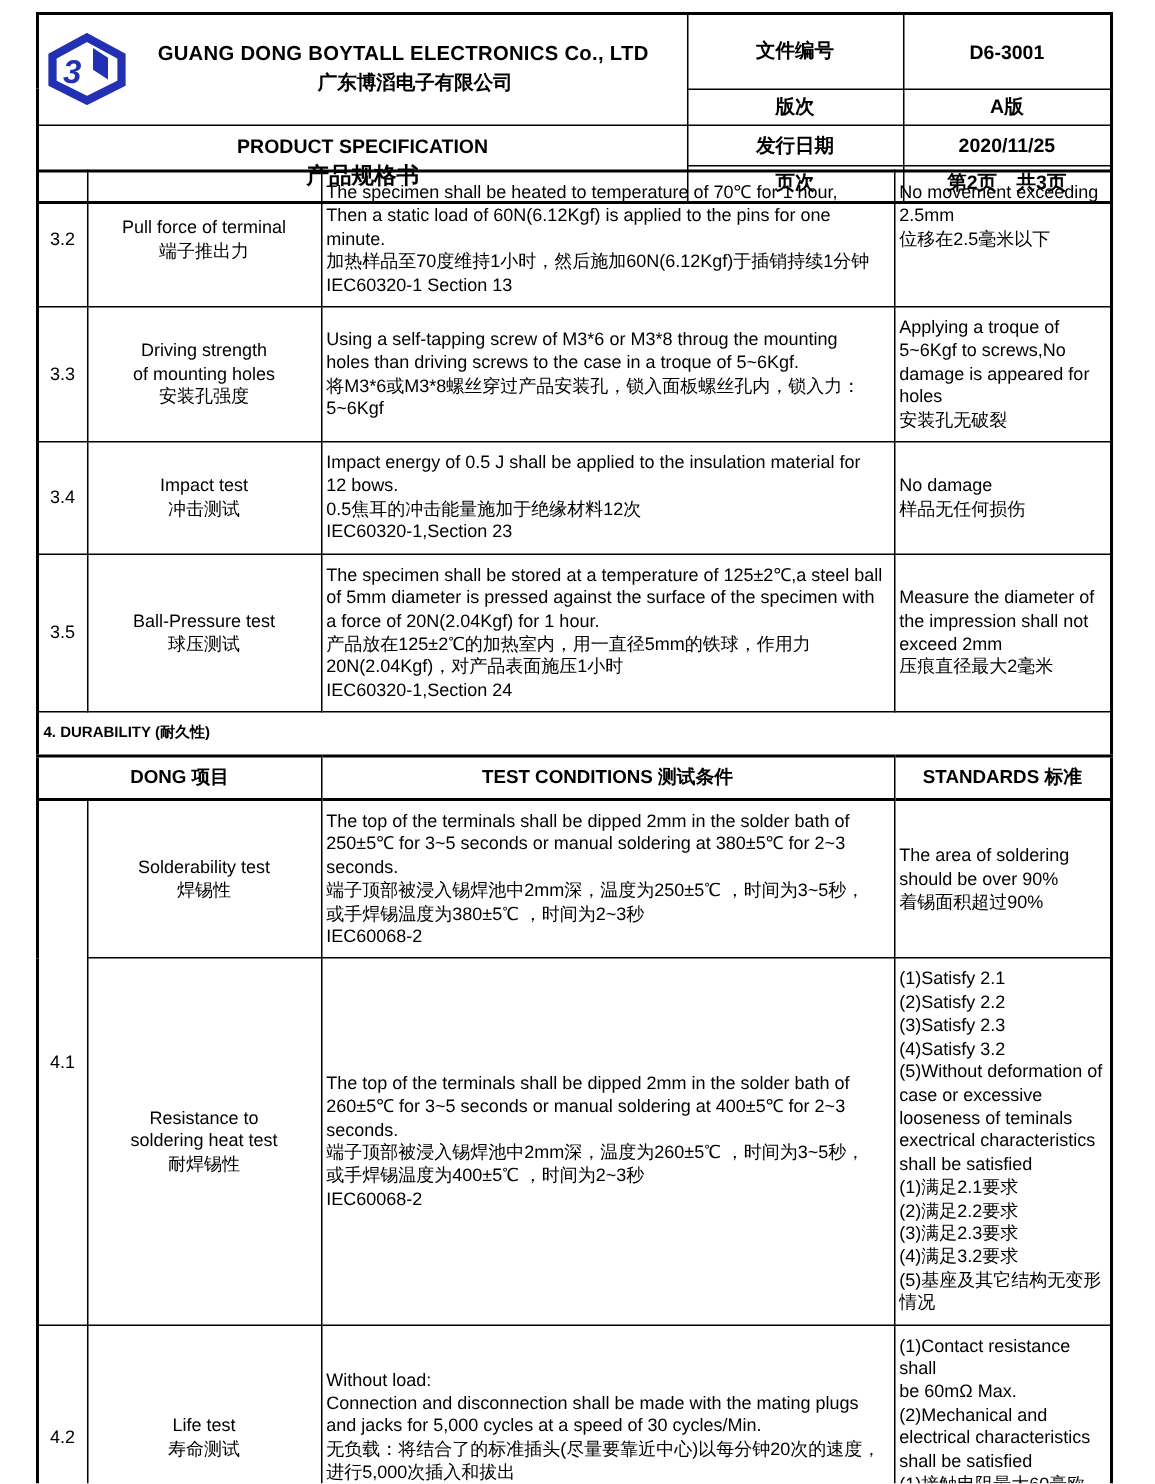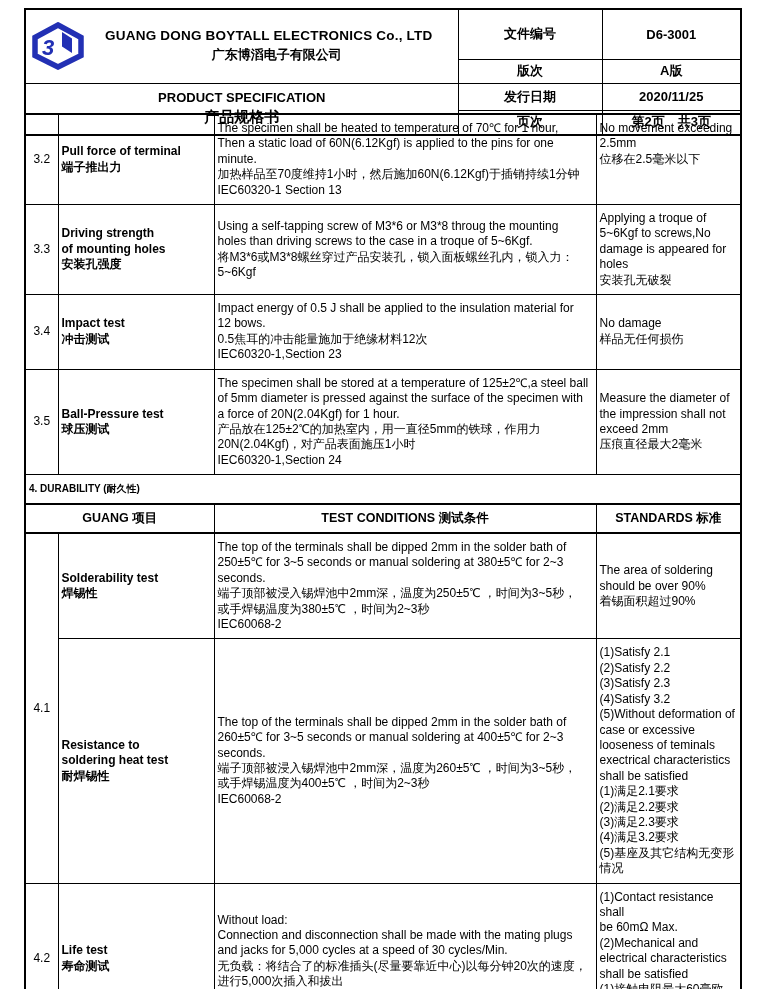--- a/index.html
+++ b/index.html
@@ -30,21 +30,21 @@
   
   .main-table {
     position:absolute; left:24px; top:113px; width:716px;
     border:2px solid #000; border-bottom:4px solid #000;
   }
   .main-table td {
     border:1px solid #000; font-size:12px; line-height:15.4px;
     overflow:hidden; padding:6px 3px;
   }
   .cell-num  { text-align:center; vertical-align:middle; font-size:12.5px; }
-  .cell-item { vertical-align:middle; white-space:pre-line;font-weight:bold; }
+  .cell-item { text-align:center; vertical-align:middle; white-space:pre-line; }
   .cell-cond { text-align:left; vertical-align:top; white-space:pre-line; padding:1px 4px; }
   .cell-std  { text-align:left; vertical-align:middle; white-space:pre-line; padding:1px 4px; }
   .vtop { vertical-align:top !important; }
   .vmid { vertical-align:middle !important;margin-top:43px; }
   .section-title-row td {
     font-weight:bold; font-size:10px; padding:5px 3px; text-align:left;
   }
   .col-header-row td {
     font-weight:bold; font-size:12.5px; text-align:center; vertical-align:middle;
     border-top:2px solid #000; border-bottom:2px solid #000;
@@ -163,21 +163,21 @@
 the impression shall not
 exceed 2mm
 压痕直径最大2毫米</td>
     </tr>
 
     <tr class="section-title-row" style="height:29px">
       <td colspan="4">4. DURABILITY (耐久性)</td>
     </tr>
 
     <tr class="col-header-row" style="height:22px">
-      <td colspan="2">GUANG 项目</td>
+      <td colspan="2">DONG 项目</td>
       <td>TEST CONDITIONS 测试条件</td>
       <td>STANDARDS 标准</td>
     </tr>
 
     <tr style="height:96px">
       <td class="cell-num" rowspan="2">4.1</td>
       <td class="cell-item">Solderability test
 焊锡性</td>
       <td class="cell-cond">The top of the terminals shall be dipped 2mm in the solder bath of
 250±5℃ for 3~5 seconds or manual soldering at 380±5℃ for 2~3

